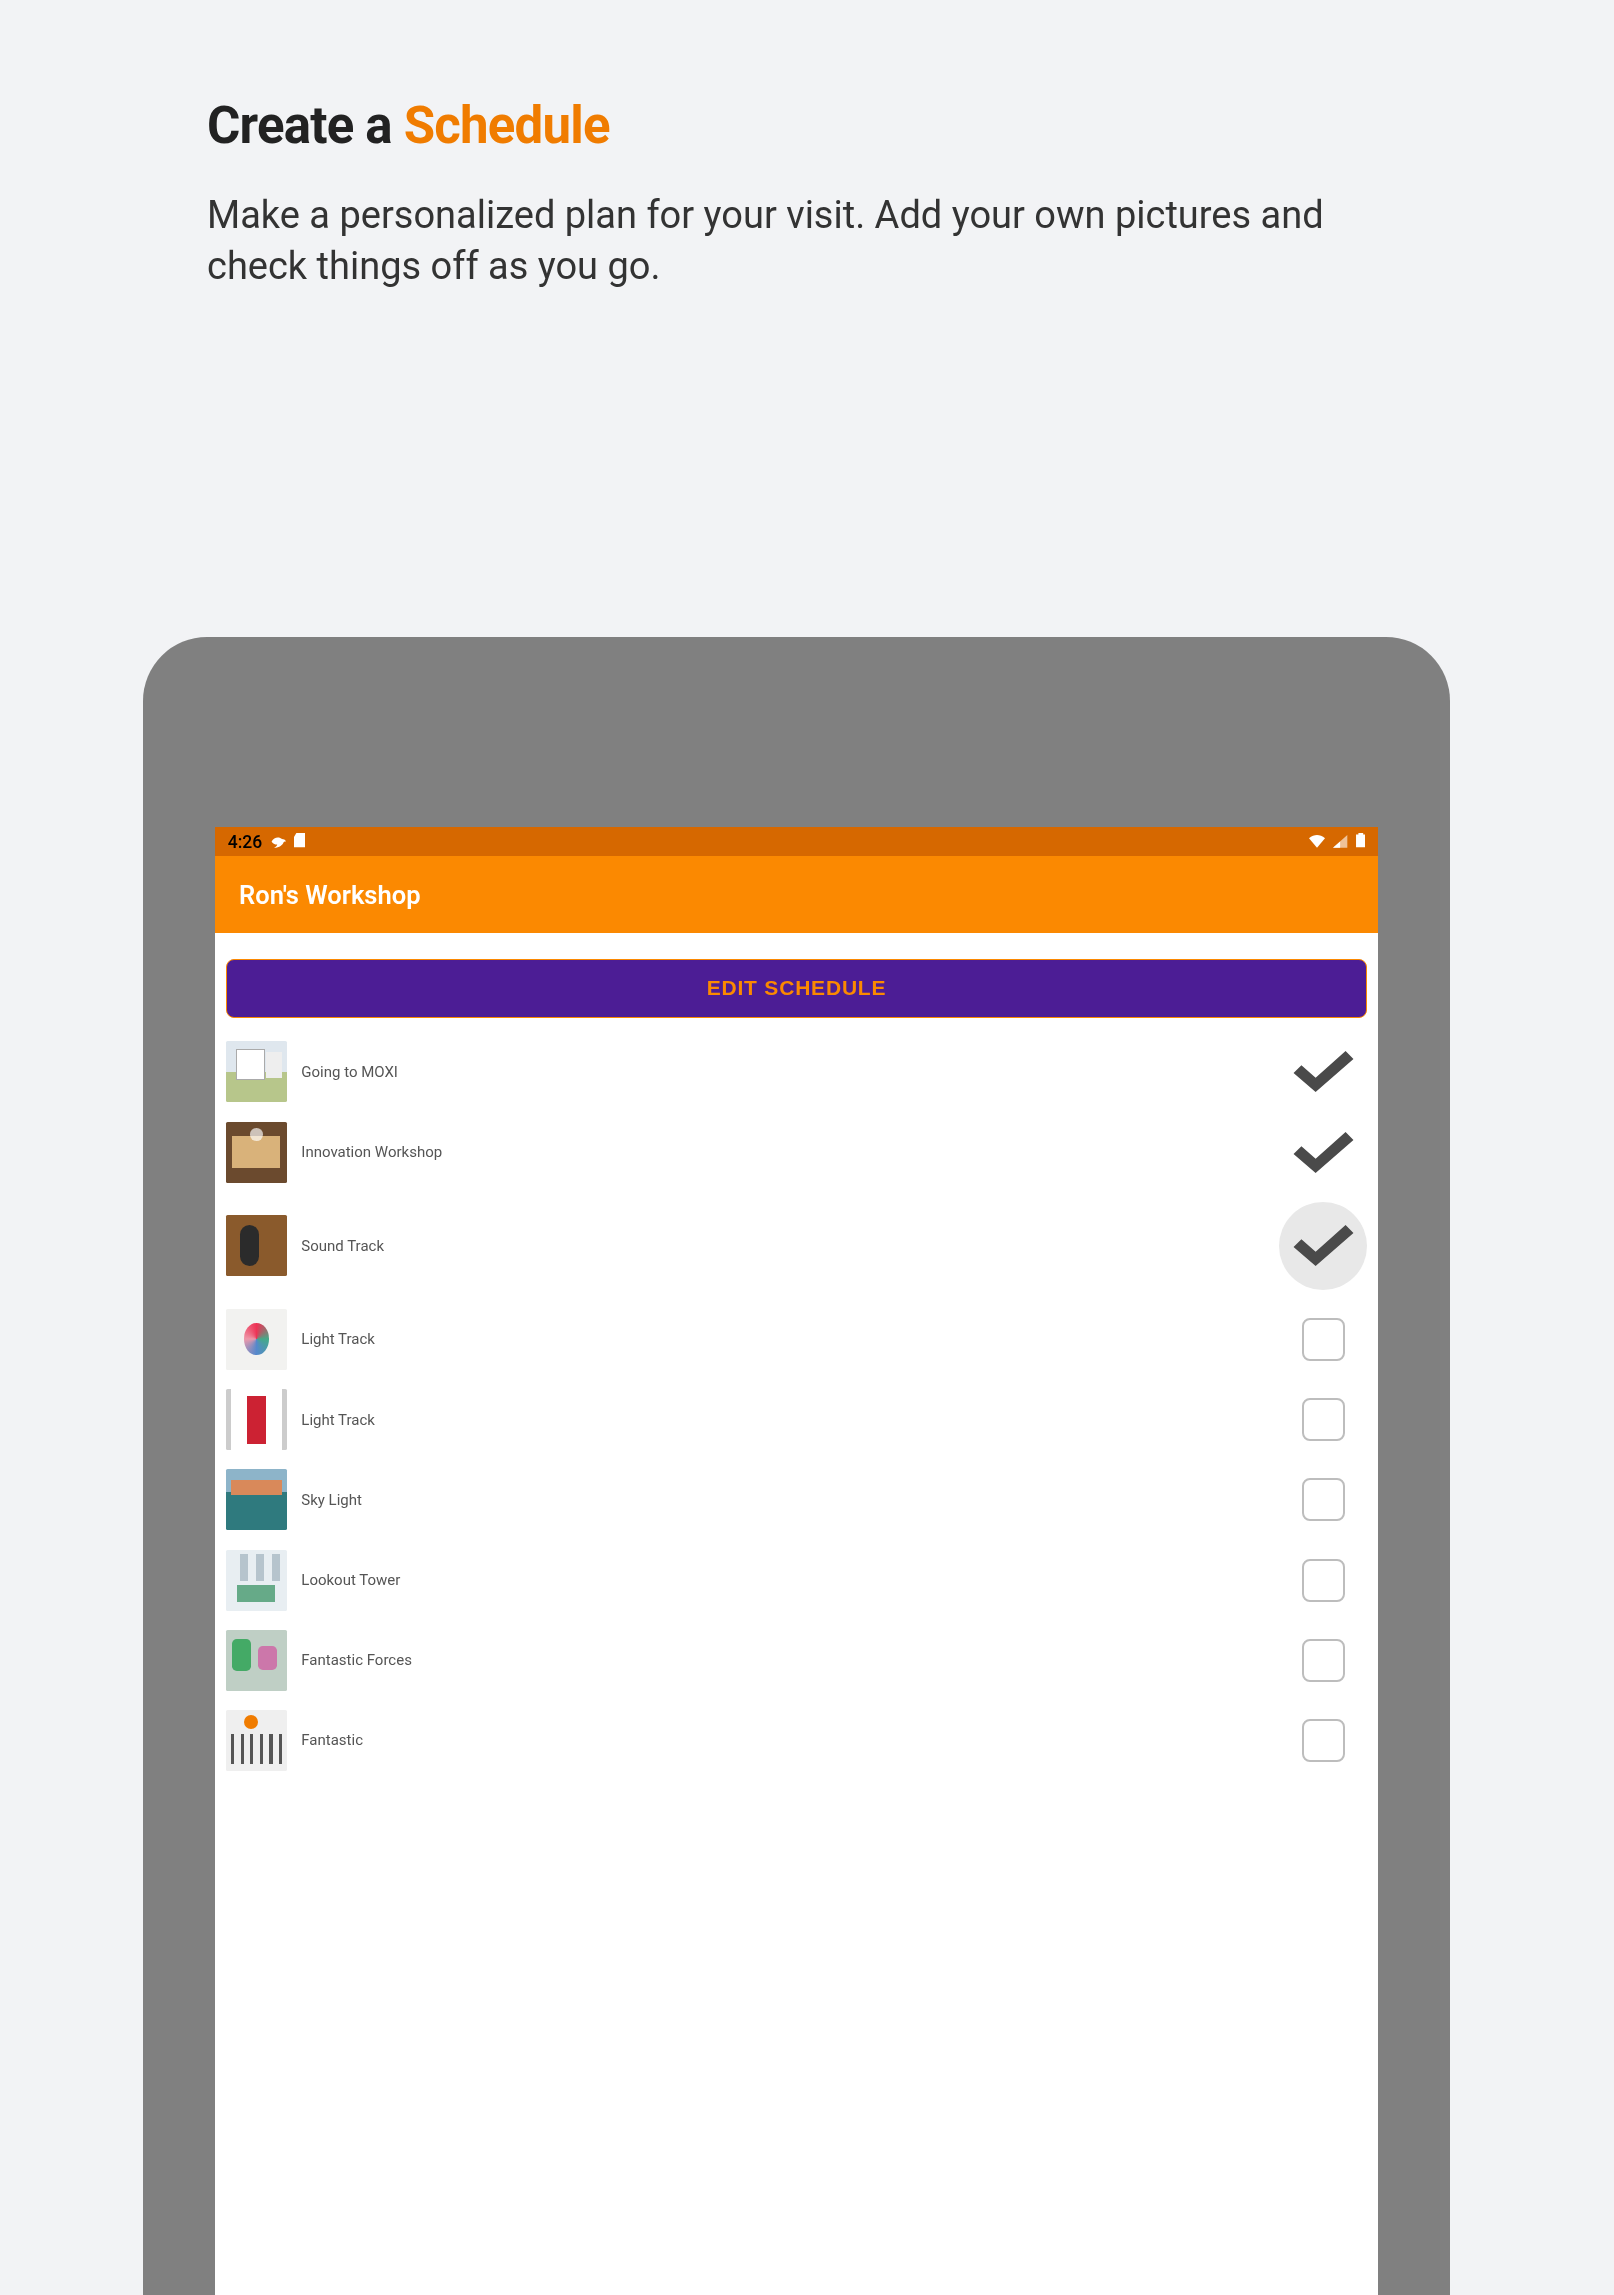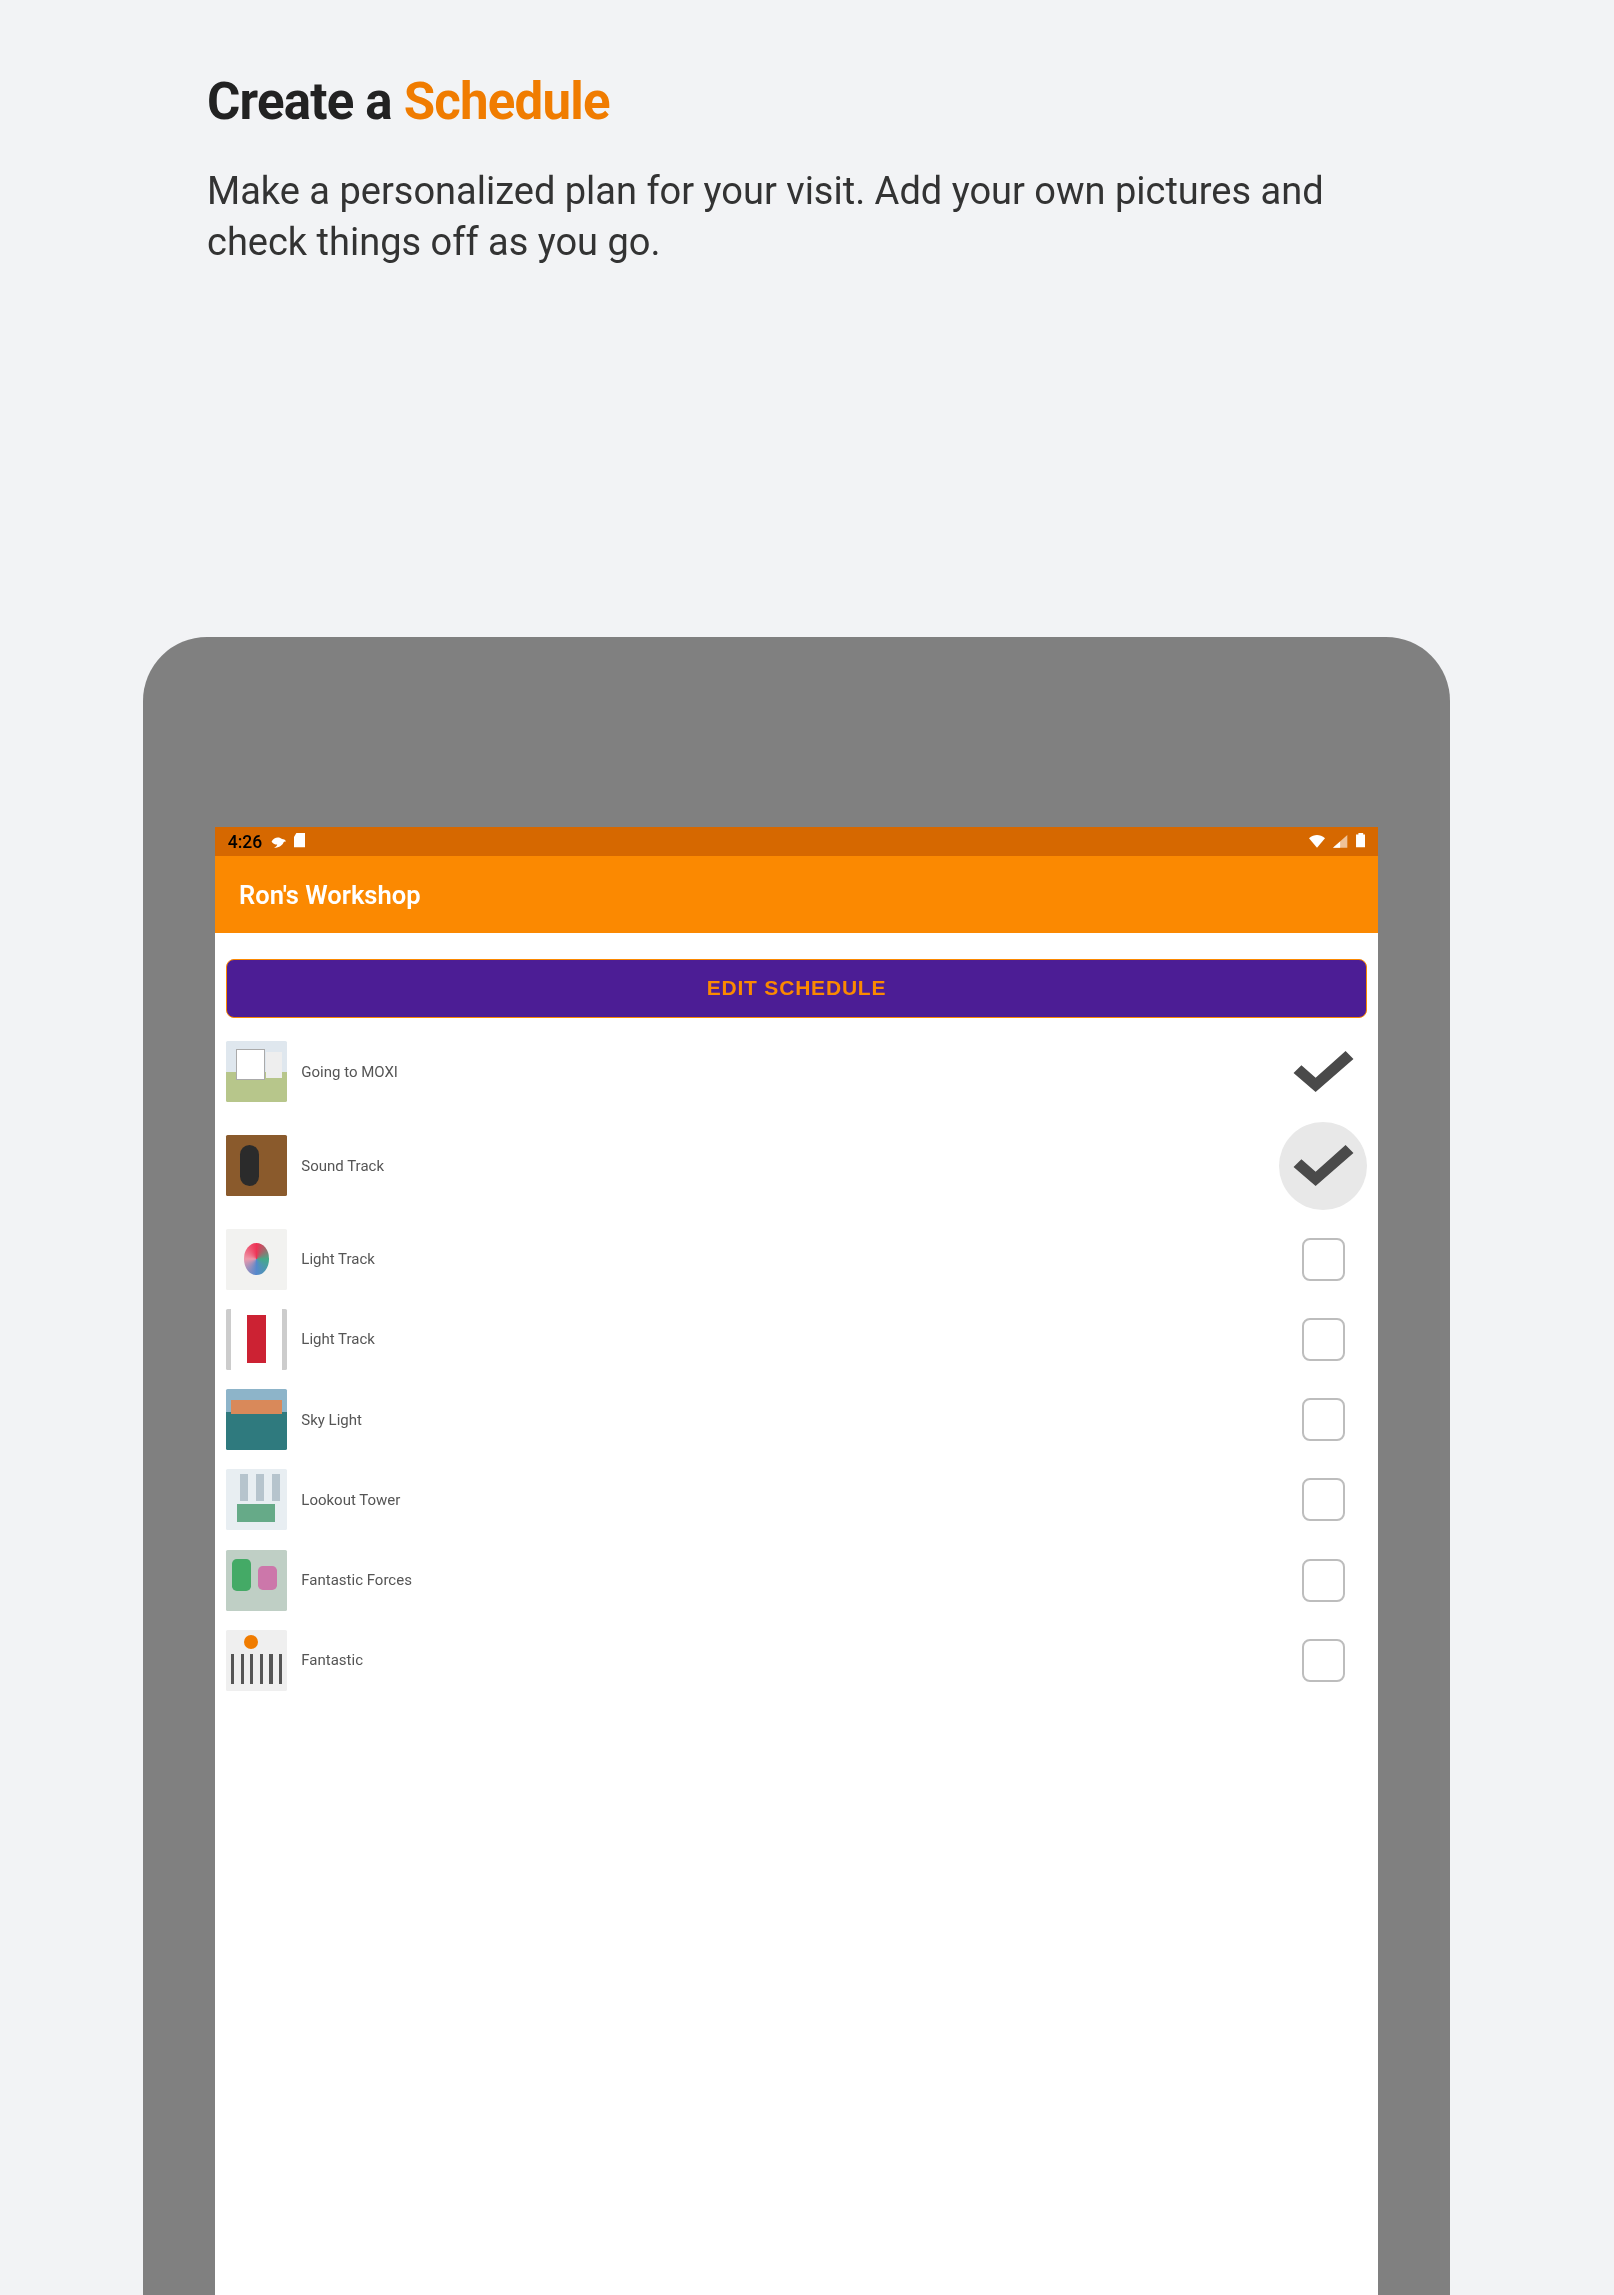--- a/index.html
+++ b/index.html
@@ -7,20 +7,21 @@
   body {
     font-family: -apple-system, BlinkMacSystemFont, "Segoe UI", Roboto, "Helvetica Neue", Arial, sans-serif;
     background: #f2f3f5;
     width: 1614px;
     height: 2295px;
     overflow: hidden;
     position: relative;
   }
   .page-content {
     padding: 72px 207px 0 207px;
+    margin-top: 24px;
   }
   .title {
     font-size: 51px;
     font-weight: 700;
     color: #222;
     letter-spacing: -0.8px;
   }
   .title .accent { color: #f07c00; }
   .subtitle {
     margin-top: 35px;
@@ -223,20 +224,31 @@
           <div class="row-label">Going to MOXI</div>
           <div class="check-area">
             <div class="checkmark">
               <svg viewBox="0 0 76 52">
                 <path fill="#4a4a4a" d="M28 52L0 28l10-10 18 16L66 0l10 10z"></path>
               </svg>
             </div>
           </div>
         </div>
         <div class="row">
+          <div class="thumb t1"></div>
+          <div class="row-label">Innovation Workshop</div>
+          <div class="check-area">
+            <div class="checkmark">
+              <svg viewBox="0 0 76 52">
+                <path fill="#4a4a4a" d="M28 52L0 28l10-10 18 16L66 0l10 10z"></path>
+              </svg>
+            </div>
+          </div>
+        </div>
+        <div class="row">
           <div class="thumb t2"></div>
           <div class="row-label">Sound Track</div>
           <div class="check-area">
             <div class="active-bubble">
               <div class="checkmark">
                 <svg viewBox="0 0 76 52">
                   <path fill="#4a4a4a" d="M28 52L0 28l10-10 18 16L66 0l10 10z"></path>
                 </svg>
               </div>
             </div>

